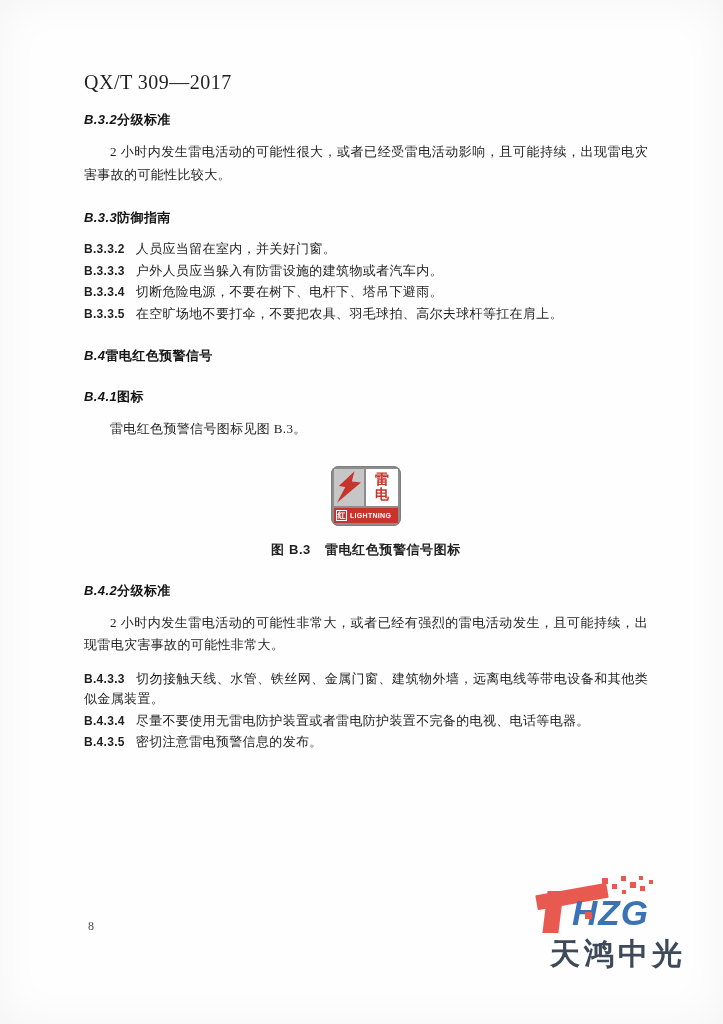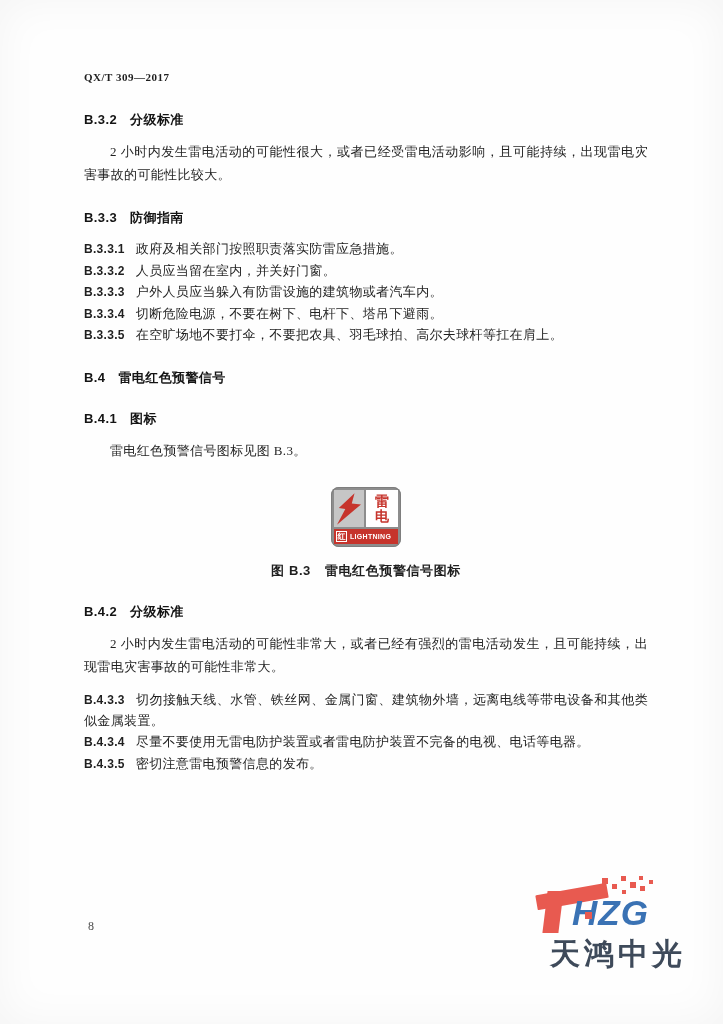--- a/index.html
+++ b/index.html
@@ -12,35 +12,35 @@
   }
   #page{
     position:relative;
     width:723px;height:1024px;
     background:#fefefe;
     box-shadow:inset 0 0 45px rgba(0,0,0,0.045);
     overflow:hidden;
   }
   .doc-header{
     position:absolute;left:84px;top:71px;
-    font-size:11px;font-weight:bold;letter-spacing:0.5px;
+    font-size:20px;font-weight:normal;letter-spacing:0.5px;
     font-family:"Liberation Serif", serif;
     text-align:center;
   }
   .content{
     position:absolute;left:84px;top:88px;width:564px;
     font-size:13px;
   }
   .clause-head{
     margin-top:23px;
     font-family:"Liberation Sans", sans-serif;
     font-weight:bold;font-size:13px;color:#141414;
     letter-spacing:0.4px;
   }
-  .clause-head .num{margin-right:13px;}
+  .clause-head .num{font-style:italic;}
   .para{
     margin:12px 0 0 0;
     text-indent:2em;
     line-height:22.5px;
     letter-spacing:0.35px;
     text-align:justify;
   }
   .clause-items{margin-top:12px;}
   .clause-item{
     line-height:20.5px;margin-top:1px;
@@ -132,21 +132,20 @@
 
     <div class="clause-head">
       <span class="num">B.3.2</span><span>分级标准</span>
     </div>
     <p class="para">2 小时内发生雷电活动的可能性很大，或者已经受雷电活动影响，且可能持续，出现雷电灾害事故的可能性比较大。</p>
 
     <div class="clause-head">
       <span class="num">B.3.3</span><span>防御指南</span>
     </div>
     <div class="clause-items">
-      <div class="clause-item"><span class="num">B.3.3.1</span><span>政府及相关部门按照职责落实防雷应急措施。</span></div>
       <div class="clause-item"><span class="num">B.3.3.2</span><span>人员应当留在室内，并关好门窗。</span></div>
       <div class="clause-item"><span class="num">B.3.3.3</span><span>户外人员应当躲入有防雷设施的建筑物或者汽车内。</span></div>
       <div class="clause-item"><span class="num">B.3.3.4</span><span>切断危险电源，不要在树下、电杆下、塔吊下避雨。</span></div>
       <div class="clause-item"><span class="num">B.3.3.5</span><span>在空旷场地不要打伞，不要把农具、羽毛球拍、高尔夫球杆等扛在肩上。</span></div>
     </div>
 
     <div class="clause-head">
       <span class="num">B.4</span><span>雷电红色预警信号</span>
     </div>
 

